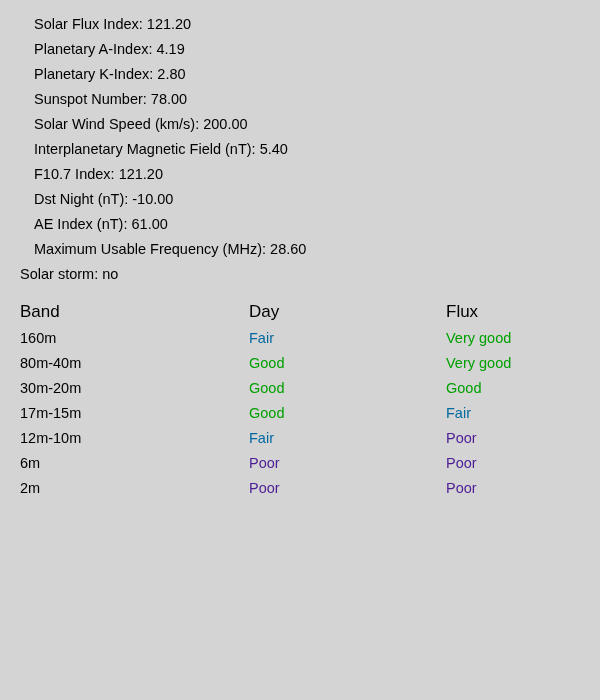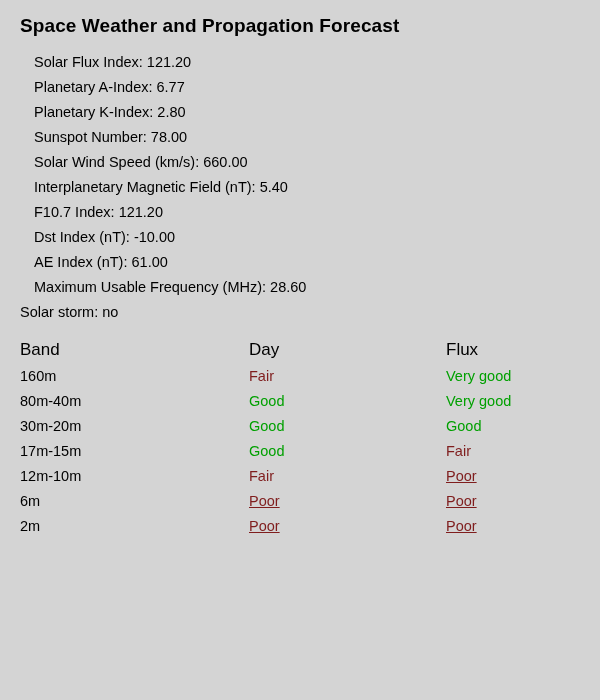--- a/index.html
+++ b/index.html
@@ -59,39 +59,38 @@
     text-align: left;
     font-size: 14.5px;
     line-height: 25px;
     padding: 0;
   }
   .col-band { width: 229px; }
   .col-day  { width: 197px; }
   .col-night{ width: auto; }
   .cond-verygood { color: #00a000; }
   .cond-good     { color: #00a000; }
-  .cond-fair     { color: #7f1d1d; }
-  .cond-poor     { color: #7f1d1d; text-decoration: underline; }
+  .cond-fair     { color: #0369a1; }
+  .cond-poor     { color: #4c1d95; }
 </style>
 </head>
 <body>
 
 <div class="page">
 
-  <h1 class="title">Space Weather and Propagation Forecast</h1>
 
   <ul class="metrics">
     <li class="metric">Solar Flux Index: 121.20</li>
-    <li class="metric">Planetary A-Index: 6.77</li>
+    <li class="metric">Planetary A-Index: 4.19</li>
     <li class="metric">Planetary K-Index: 2.80</li>
     <li class="metric">Sunspot Number: 78.00</li>
-    <li class="metric">Solar Wind Speed (km/s): 660.00</li>
+    <li class="metric">Solar Wind Speed (km/s): 200.00</li>
     <li class="metric">Interplanetary Magnetic Field (nT): 5.40</li>
     <li class="metric">F10.7 Index: 121.20</li>
-    <li class="metric">Dst Index (nT): -10.00</li>
+    <li class="metric">Dst Night (nT): -10.00</li>
     <li class="metric">AE Index (nT): 61.00</li>
     <li class="metric">Maximum Usable Frequency (MHz): 28.60</li>
   </ul>
 
   <div class="storm">Solar storm: no</div>
 
   <table class="band-table">
     <colgroup>
       <col class="col-band">
       <col class="col-day">

